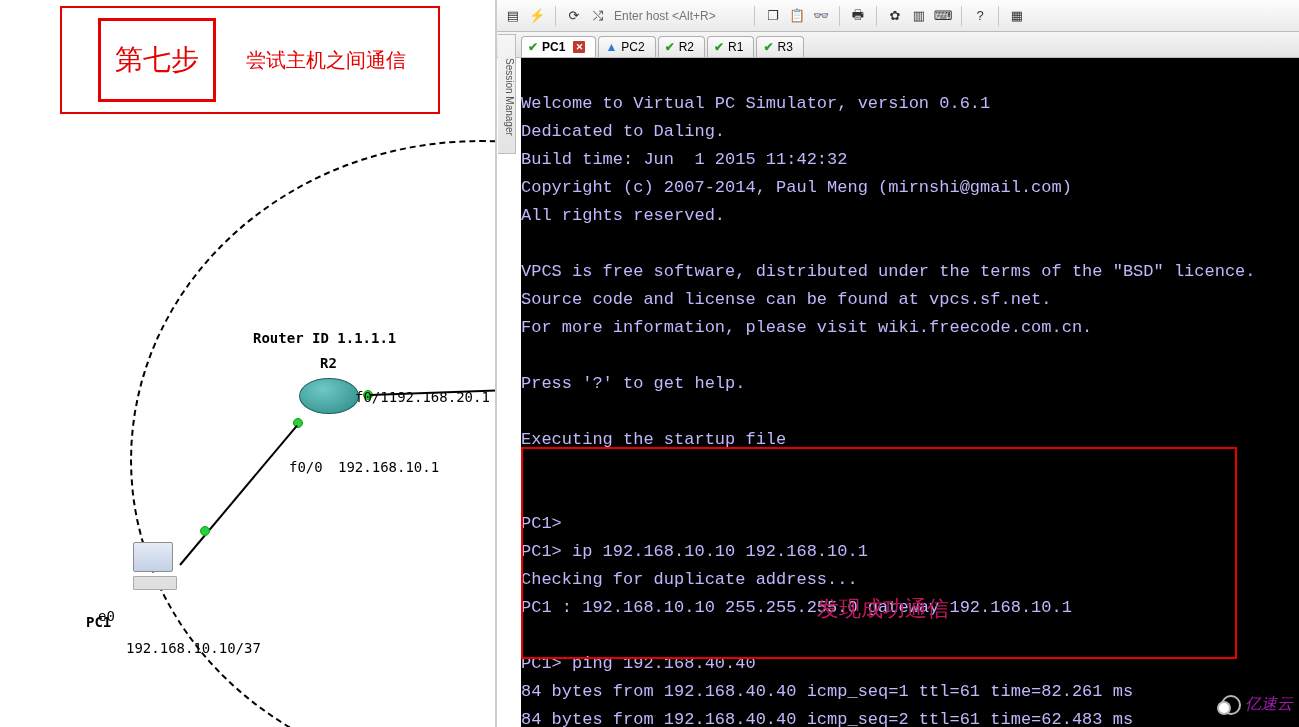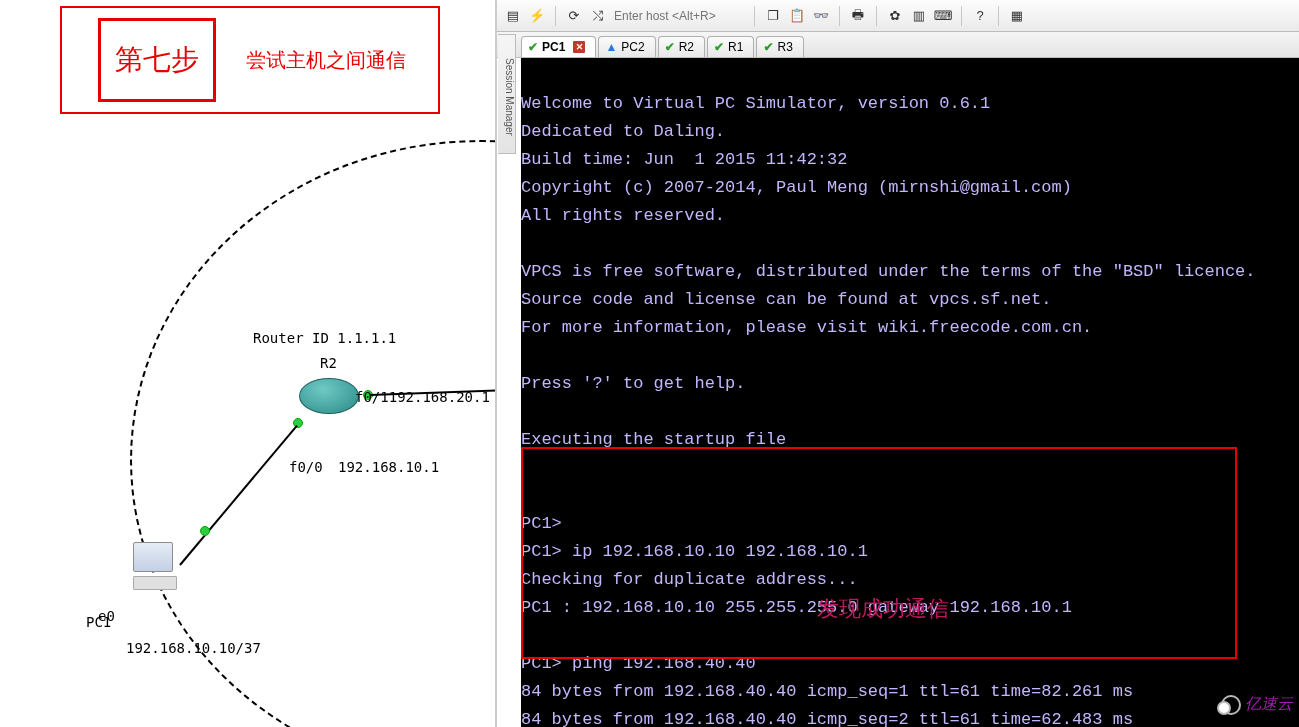--- a/index.html
+++ b/index.html
@@ -46,21 +46,21 @@
     .pc-body {
       position: absolute; width: 44px; height: 52px;
     }
     .pc-screen {
       width: 40px; height: 30px; border:1px solid #8d8d8d;
       background: linear-gradient(#e6ecf6,#c3d0e6);
       border-radius: 2px;
     }
     .pc-base { width: 44px; height: 14px; background:#e0e0e0; border:1px solid #aaa; margin-top:4px; border-radius:1px;}
     .dot { position:absolute; width:10px; height:10px; background:#2ecc40; border-radius:50%; border:1px solid #0a0;}
-    .lbl { position:absolute; font-family: Consolas, monospace; font-size:14px; font-weight:normal; color:#000; white-space:nowrap;}
+    .lbl { position:absolute; font-family: Consolas, monospace; font-size:14px; font-weight:bold; color:#000; white-space:nowrap;}
     .lbl.small { font-weight: normal; font-size:14px;margin-top:26px; }
     .link-line { position:absolute; background:#000; transform-origin: left center; height:2px;}
 
     .right-pane {
       position: absolute; left: 495px; top: 0;
       width: 804px; height: 727px;
       border-left: 2px solid #ccc;
       background: #fff;
     }
     .toolbar {

